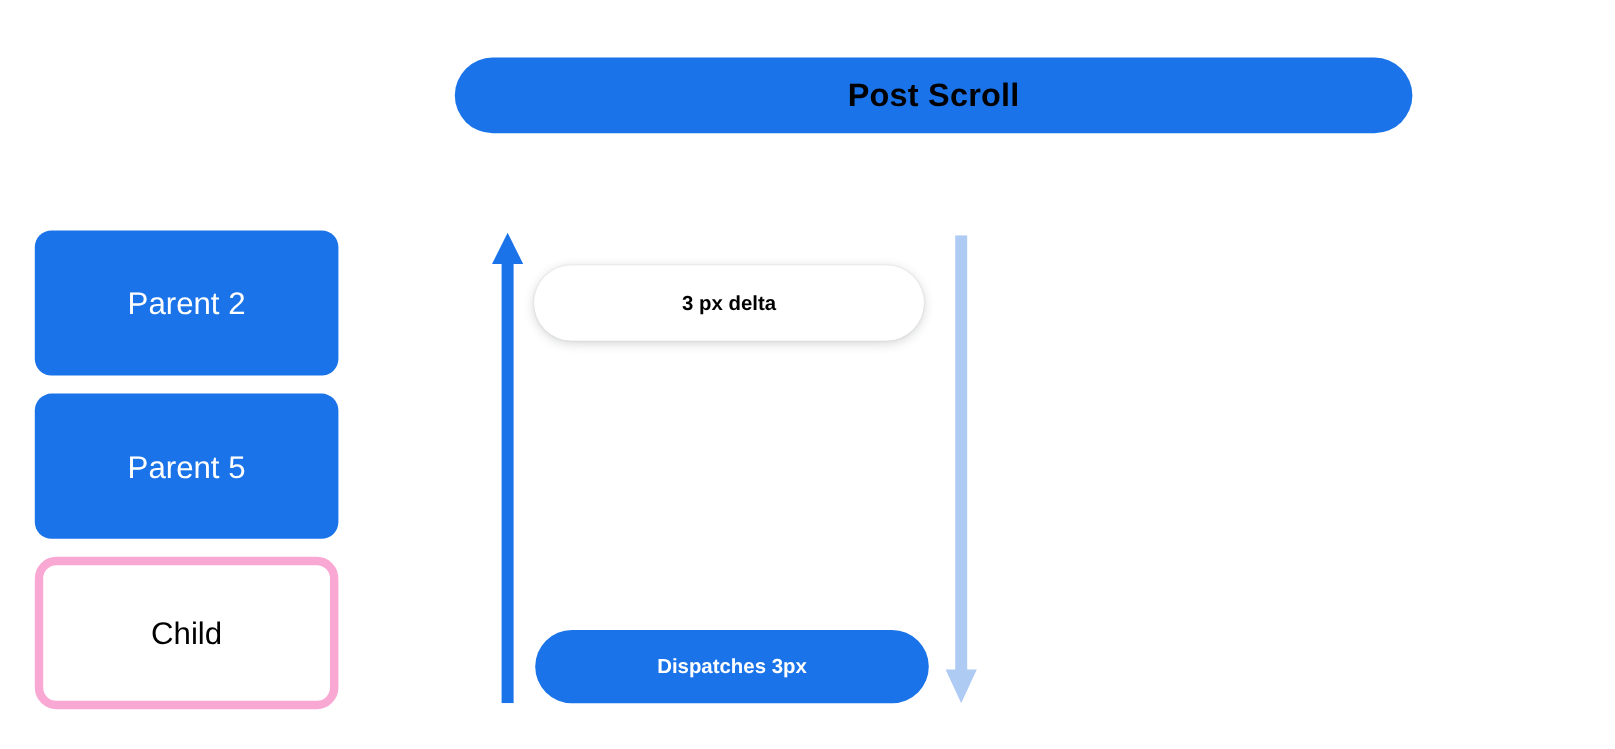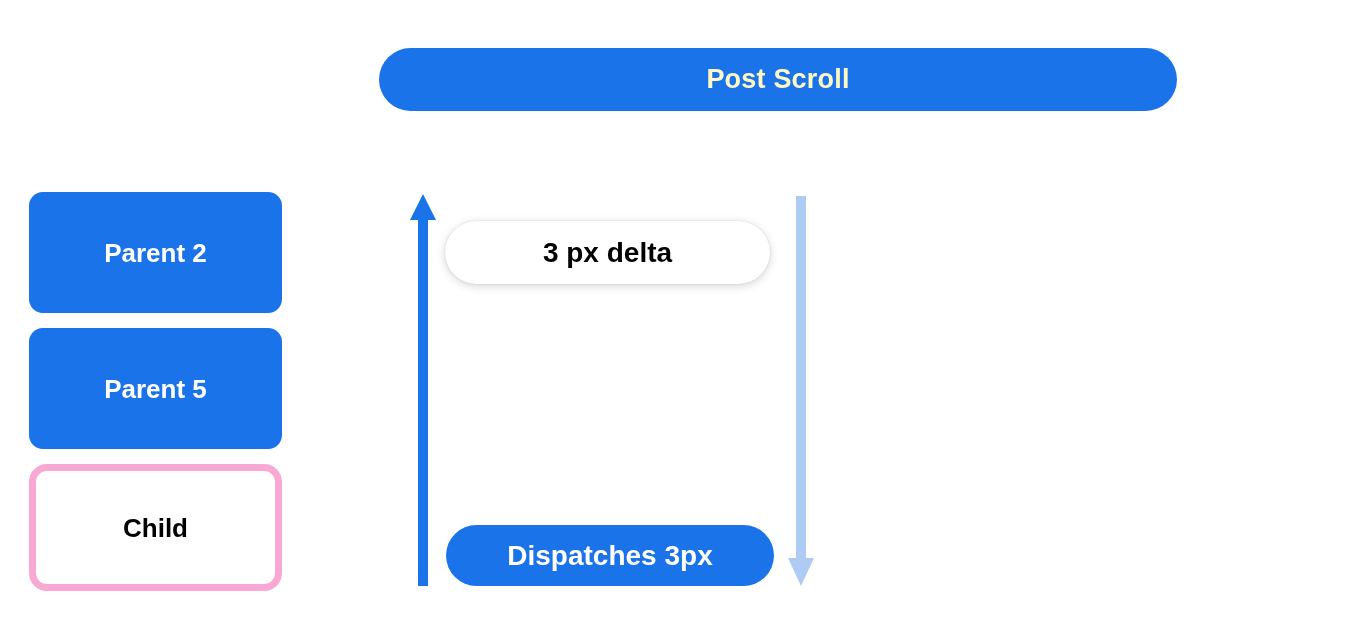--- a/index.html
+++ b/index.html
@@ -25,21 +25,21 @@
     top: 48px;
     width: 798px;
     height: 63px;
     background: #1a73e8;
     border-radius: 32px;
     display: flex;
     align-items: center;
     justify-content: center;
   }
   .header-bar .title {
-    color: #fef9c3;
+    color: #000000;
     font-size: 27px;
     font-weight: bold;
     letter-spacing: 0.2px;
     line-height: 1;
   }
 
   
   .stack {
     position: absolute;
     left: 29px;
@@ -51,21 +51,21 @@
     width: 253px;
     box-sizing: border-box;
     border-radius: 14px;
     display: flex;
     align-items: center;
     justify-content: center;
     margin-bottom: 15px;
   }
   .stack-box .box-label {
     font-size: 26px;
-    font-weight: bold;
+    font-weight: normal;
     line-height: 1;
   }
   .stack-box.filled {
     height: 121px;
     background: #1a73e8;
   }
   .stack-box.filled .box-label {
     color: #ffffff;
   }
   .stack-box.outlined {
@@ -99,21 +99,21 @@
   
   .pill {
     position: absolute;
     box-sizing: border-box;
     display: flex;
     align-items: center;
     justify-content: center;
     border-radius: 999px;
   }
   .pill .pill-label {
-    font-size: 28px;
+    font-size: 17px;
     font-weight: bold;
     line-height: 1;
     white-space: nowrap;
   }
 
   .pill-delta {
     left: 445px;
     top: 221px;
     width: 325px;
     height: 63px;

